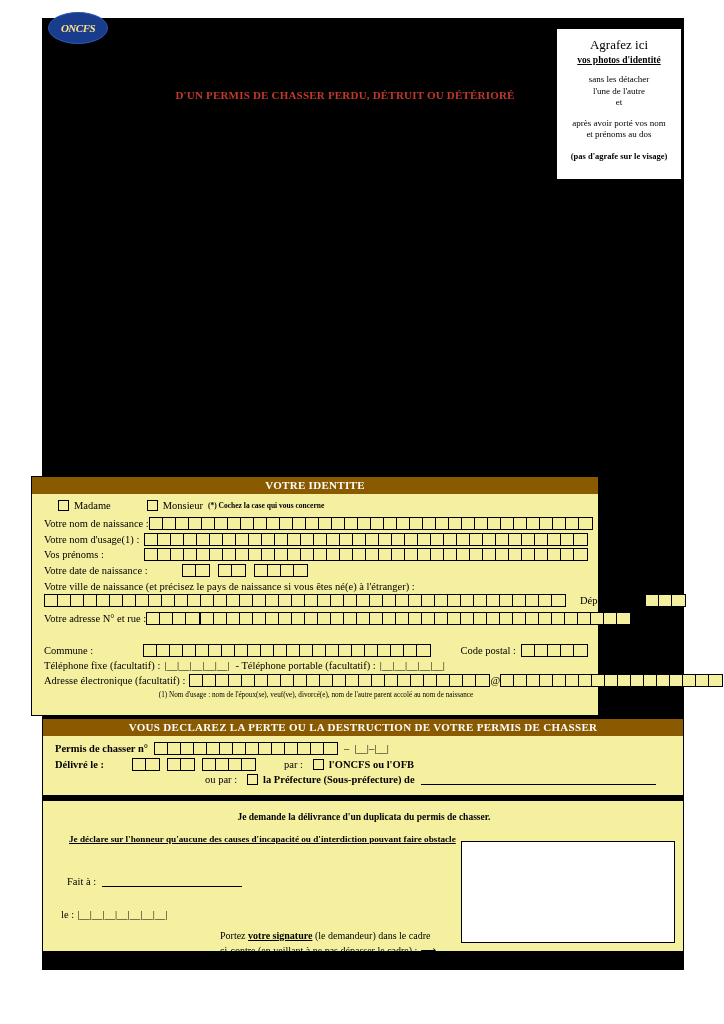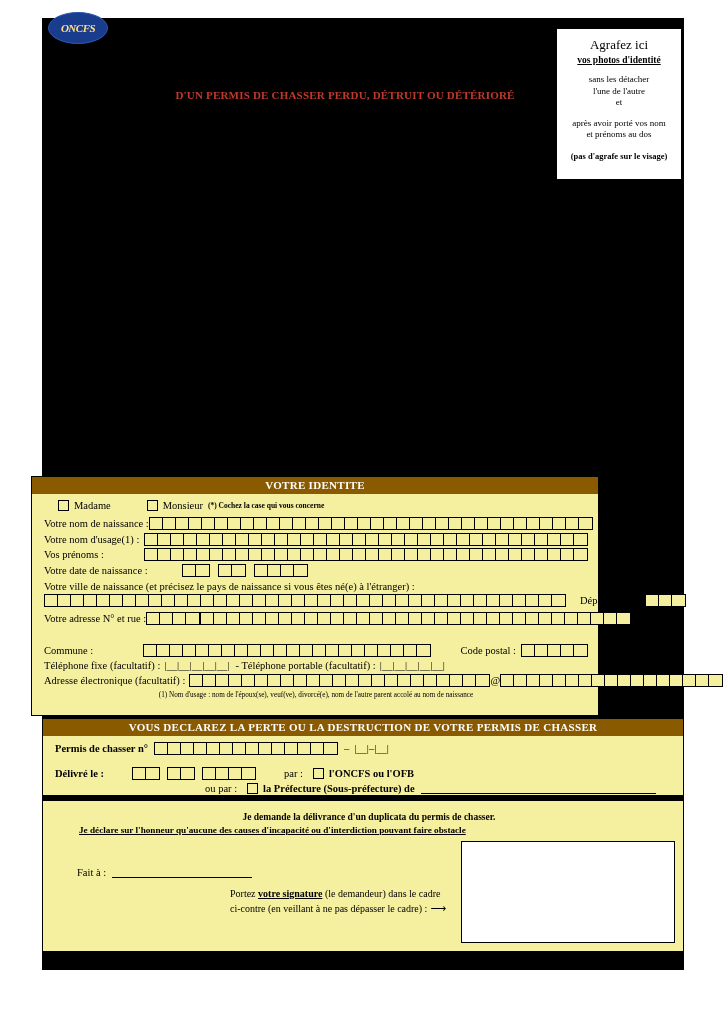--- a/index.html
+++ b/index.html
@@ -108,21 +108,21 @@
     background: #8a5a00;
     color: #ffffff;
     font-weight: bold;
     font-size: 11px;
     text-align: center;
     padding: 2px 0 3px 0;
     letter-spacing: 0.3px;
   }
   .panel-identity { left: 31px; top: 476px; width: 568px; height: 240px; }
   .panel-loss     { left: 42px; top: 718px; width: 642px; height: 78px; }
-  .panel-decl     { left: 42px; top: 800px; width: 642px; height: 152px; padding-left: 10px; }
+  .panel-decl     { left: 42px; top: 800px; width: 642px; height: 152px; }
 
   .body-area {
     position: relative;
     padding: 6px 10px 0 12px;
     font-size: 10.5px;
     color: #000;
   }
 
   .row {
     display: flex;
@@ -179,21 +179,21 @@
     text-align: center;
     font-weight: bold;
     font-size: 9.5px;
     margin: 5px 0 0 0;
   }
   .decl-text {
     font-weight: bold;
     font-size: 9.2px;
     text-decoration: underline;
     line-height: 12px;
-    margin-top: 2px;
+    margin-top: 11px;
     padding-left: 14px;
   }
   .sign-box {
     position: absolute;
     right: 8px;
     top: 40px;
     width: 212px;
     height: 100px;
     background: #ffffff;
     border: 1px solid #000;
@@ -600,21 +600,21 @@
             <i></i>
             <i></i>
             <i></i>
             <i></i>
             <i></i>
             <i></i>
         </span>
         <span class="lbl" style="margin-left:6px;">–</span>
         <span class="pipes" style="margin-left:5px;">|__|–|__|</span>
       </div>
-      <div class="row" style="margin-top:12px;">
+      <div class="row" style="margin-top:3px;">
         <span class="lbl" style="font-weight:bold;">Délivré le :</span>
         <span class="boxes" style="margin-left:28px;">
             <i></i>
             <i></i>
           </span>
         <span style="width:7px;"></span>
         <span class="boxes">
             <i></i>
             <i></i>
           </span>
@@ -645,20 +645,25 @@
       <div class="decl-text">
         <div>Je déclare sur l'honneur qu'aucune des causes d'incapacité ou d'interdiction pouvant faire obstacle</div>
       </div>
 
       <div class="row" style="margin-top:30px;">
         <span style="width:12px;"></span>
         <span class="lbl">Fait à :</span>
         <span class="dotline" style="width:140px;height:11px;margin-left:6px;"></span>
       </div>
 
+      <div class="row" style="margin-top:22px;">
+        <span style="width:6px;"></span>
+        <span class="lbl">le :</span>
+        <span class="pipes" style="margin-left:3px;">|__|__|__|__|__|__|__|</span>
+      </div>
 
       <div class="row" style="margin-top:10px;">
         <span style="width:165px;"></span>
         <span class="lbl" style="font-size:10px;">
           <span>Portez</span>
           <u class="sig">votre signature</u>
           <span>(le demandeur) dans le cadre</span>
         </span>
       </div>
       <div class="row">

